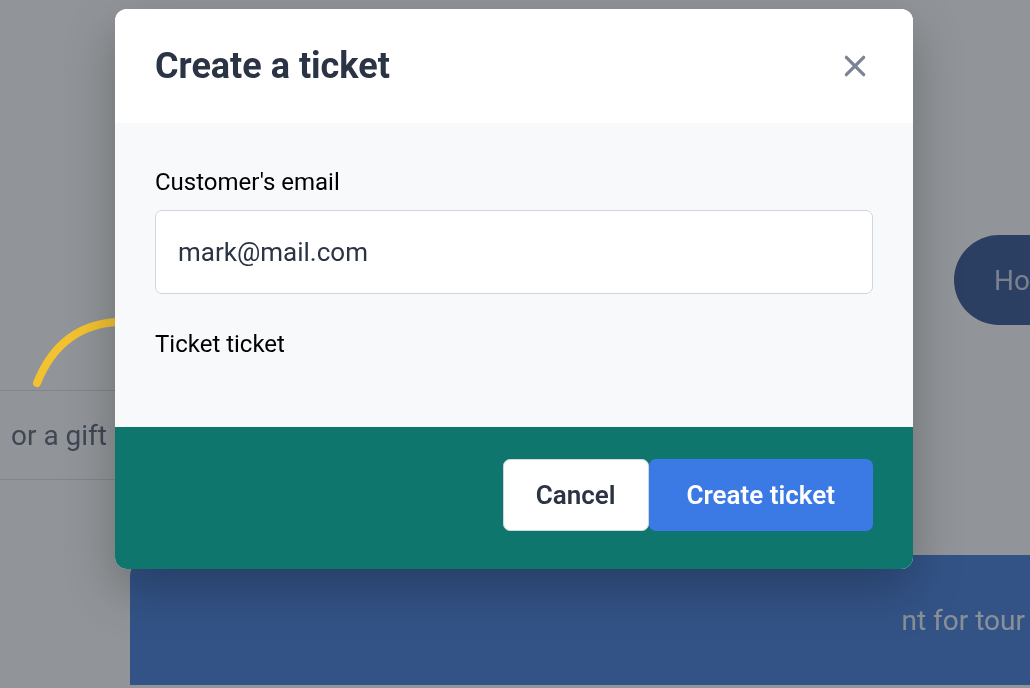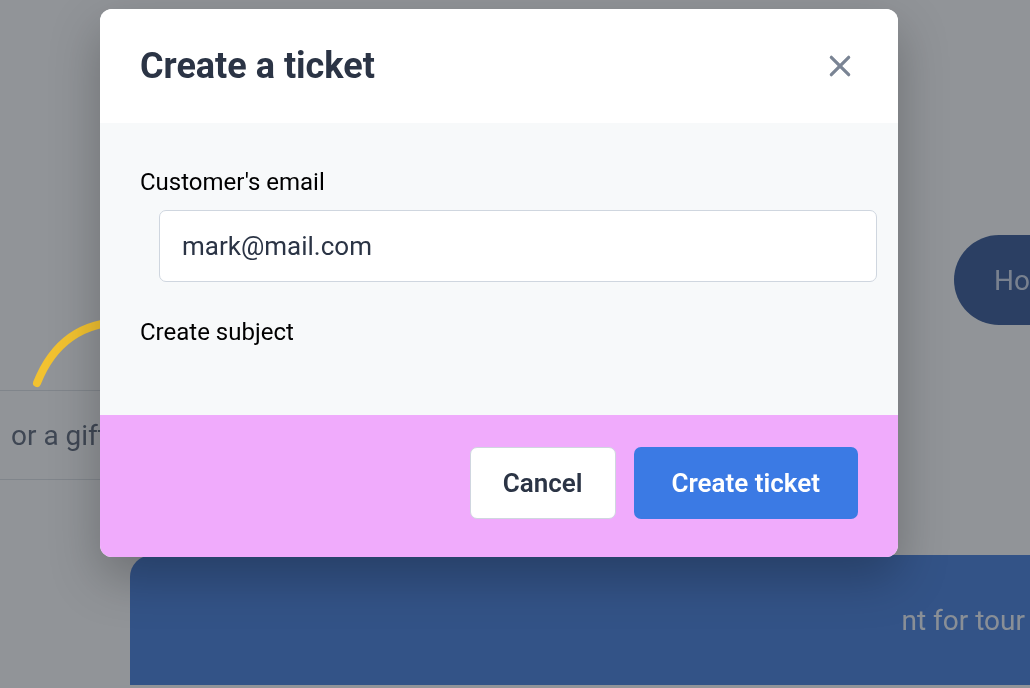--- a/index.html
+++ b/index.html
@@ -71,21 +71,21 @@
       position: absolute;
       left: 25px;
       top: 295px;
       width: 135px;
       height: 95px;
       z-index: 5;
       pointer-events: none;
     }
     .modal {
       position: absolute;
-      left: 100px;
+      left: 115px;
       top: 9px;
       width: 798px;
       background: #ffffff;
       border-radius: 12px;
       box-shadow: 0 20px 50px rgba(0,0,0,0.25);
       z-index: 10;
       overflow: hidden;
     }
     .modal-header {
       display: flex;
@@ -122,37 +122,35 @@
     }
     .form-label {
       display: block;
       font-size: 24px;
       color: #000000;
       margin-bottom: 14px;
       font-weight: 400;
     }
     .form-input {
       width: 100%;
-      height: 72px;
+      height: 84px;
       padding: 0 22px;
       font-size: 26px;
       color: #2b3445;
       background: #ffffff;
       border: 1.5px solid #cfd6df;
       border-radius: 7px;
       outline: none;
       font-family: inherit;
-      margin-left: 19px;
     }
     .modal-footer {
-      background: #f0abfc;
+      background: #0f766e;
       padding: 32px 40px 38px 40px;
       display: flex;
       justify-content: flex-end;
-      gap: 18px;
     }
     .btn {
       height: 72px;
       padding: 0 32px;
       font-size: 26px;
       font-weight: 600;
       border-radius: 7px;
       cursor: pointer;
       font-family: inherit;
       display: flex;
@@ -202,21 +200,21 @@
       </svg>
     </button>
   </div>
 
   <div class="modal-body">
     <div class="form-group">
       <label class="form-label">Customer's email</label>
       <input type="text" class="form-input" value="mark@mail.com" style="">
     </div>
     <div class="form-group">
-      <label class="form-label">Create subject</label>
+      <label class="form-label">Ticket ticket</label>
     </div>
   </div>
 
   <div class="modal-footer">
     <button class="btn btn-secondary">Cancel</button>
     <button class="btn btn-primary">Create ticket</button>
   </div>
 </div>
 
 </body></html>

